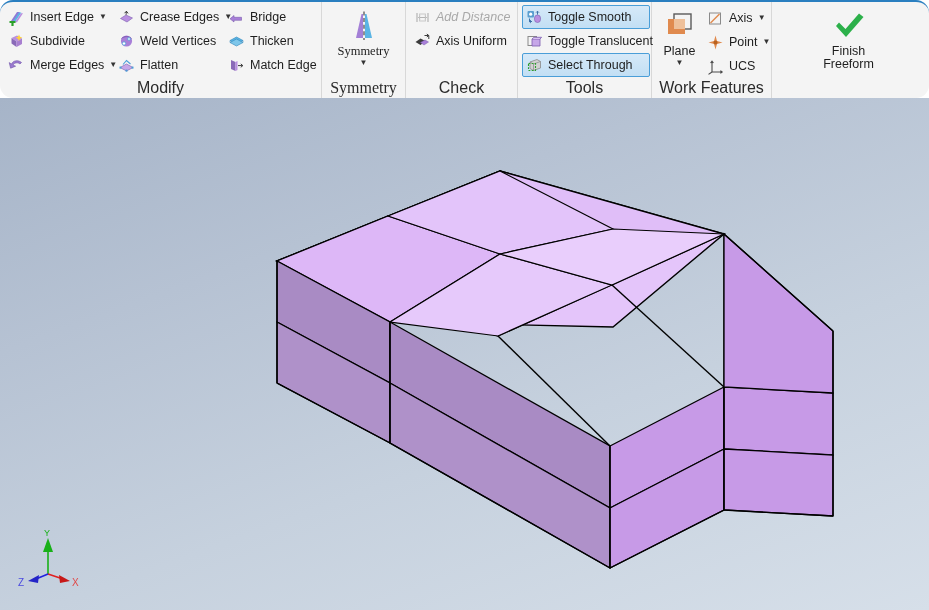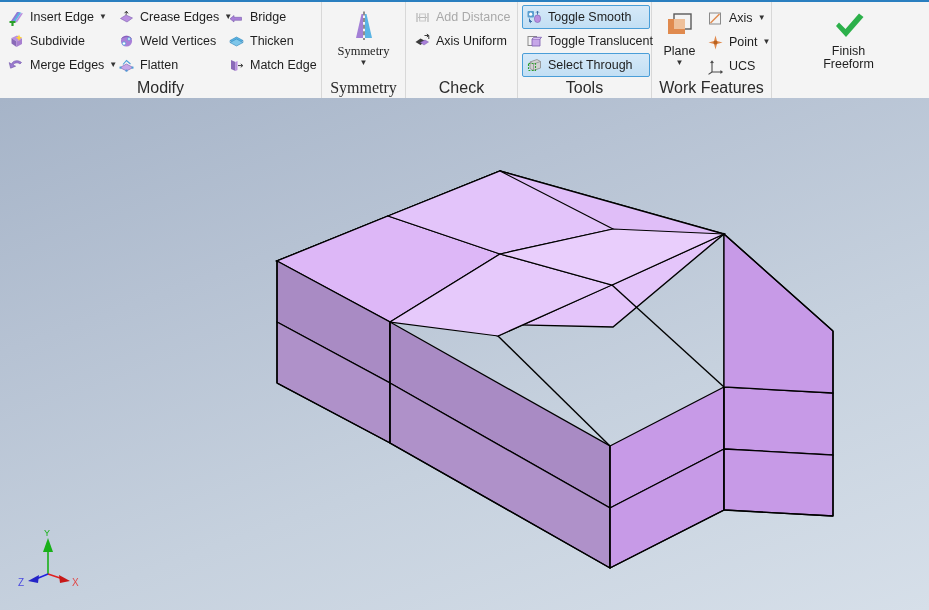--- a/index.html
+++ b/index.html
@@ -16,20 +16,21 @@
   }
 
   
   #ribbon {
     position: absolute; left: 0; top: 0;
     width: 929px; height: 98px;
     background: #f4f4f4;
     border-top: 2px solid #2a7fc0;
     display: flex;
     align-items: stretch;
+    border-radius: 13px;
   }
   .panel {
     position: relative;
     display: flex;
     flex-direction: column;
     border-right: 1px solid #d8d8d8;
     height: 96px;
   }
   .panel:last-child { border-right: none; gap: 40px; }
   .panel-body {
@@ -73,21 +74,21 @@
     flex: 0 0 17px;
     position: relative;
   }
   .cmd .lbl { line-height: 14px; }
   .cmd .caret {
     margin-left: 5px;
     font-size: 8px;
     color: #333;
     line-height: 8px;
   }
-  .cmd.disabled { color: #a9a9a9; }
+  .cmd.disabled { color: #a9a9a9; font-style: italic; }
   .cmd.active {
     background: linear-gradient(to bottom,#d6e9f8,#c2dff4);
     border: 1px solid #4a9ed8;
   }
 
   
   .bigbtn {
     width: 76px;
     display: flex;
     flex-direction: column;

